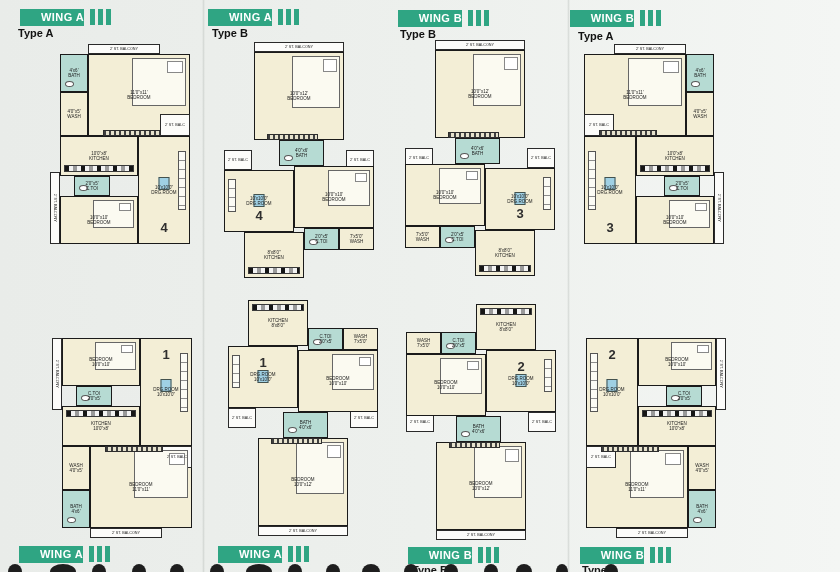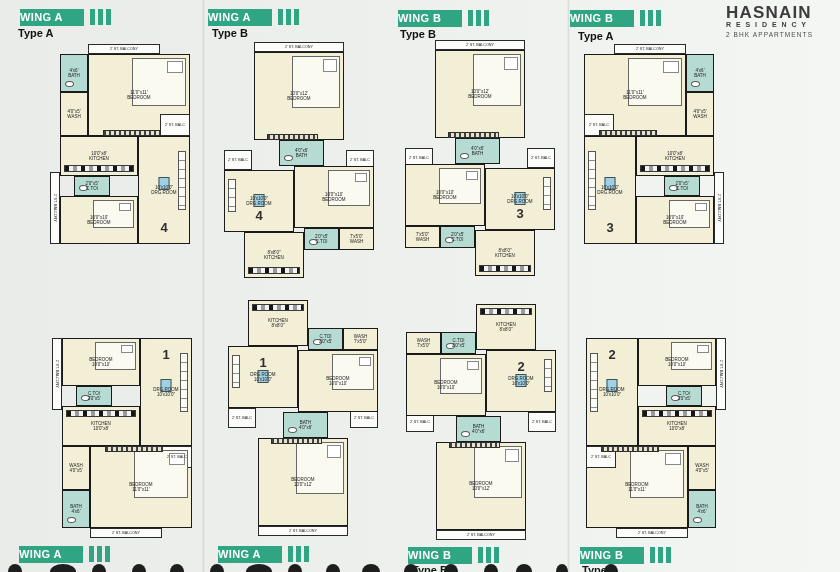--- a/index.html
+++ b/index.html
@@ -6,21 +6,21 @@
   html,body{background:#cfd3d0}
   body{font-family:"Liberation Sans",sans-serif}
   .page{position:relative;width:840px;height:572px;margin:0 auto;overflow:hidden;
         background:linear-gradient(90deg,#e9ece9 0%,#edf0ed 50%,#f4f6f4 100%)}
   .crease{position:absolute;top:0;bottom:0;width:3px;pointer-events:none;
         background:linear-gradient(90deg,rgba(0,0,0,0) 0%,rgba(120,130,124,.18) 50%,rgba(0,0,0,0) 100%)}
 
   
   .wing-tag{position:absolute;display:flex;align-items:center;gap:6px;height:18px}
   .wing-box{background:var(--accent,#2fa583);color:#fff;font-weight:700;font-size:11px;
-        letter-spacing:.4px;width:64px;height:17px;line-height:17px;text-align:left}
+        letter-spacing:.4px;width:64px;height:17px;line-height:17px;text-align:right}
   .wing-stripes{display:flex;gap:3px}
   .wing-stripes i{display:block;width:5px;height:16px;background:var(--accent,#2fa583)}
   .type-label{position:absolute;font-weight:700;font-size:11px;color:#121212}
 
   
   .brand{position:absolute;left:726px;top:5px;width:108px}
   .brand-name{font-size:17px;font-weight:700;letter-spacing:1.2px;color:#3c3c3c;line-height:15px}
   .brand-sub{font-size:7px;font-weight:700;letter-spacing:4.9px;color:#3c3c3c;margin-top:1px}
   .brand-tag{font-size:6.5px;letter-spacing:1.1px;color:#4c4c4c;margin-top:3px}
 
@@ -57,25 +57,20 @@
   .partial-type{position:absolute;font-weight:700;font-size:11px;color:#161616}
   .blob{position:absolute;background:#1e1e1e;border-radius:50%}
 </style>
 </head>
 <body>
 
 <div class="page" id="page">
   <div class="crease" style="left:202px"></div>
   <div class="crease" style="left:567px"></div>
 
-  <header class="brand">
-    <div class="brand-name">HASNAIN</div>
-    <div class="brand-sub">RESIDENCY</div>
-    <div class="brand-tag">2 BHK  APPARTMENTS</div>
-  </header>
 
   <div id="headers">
       <div class="wing-tag" style="left: 20px; top: 8px;">
         <div class="wing-box">WING A</div>
         <div class="wing-stripes">
           <i></i>
           <i></i>
           <i></i>
         </div>
       </div>

